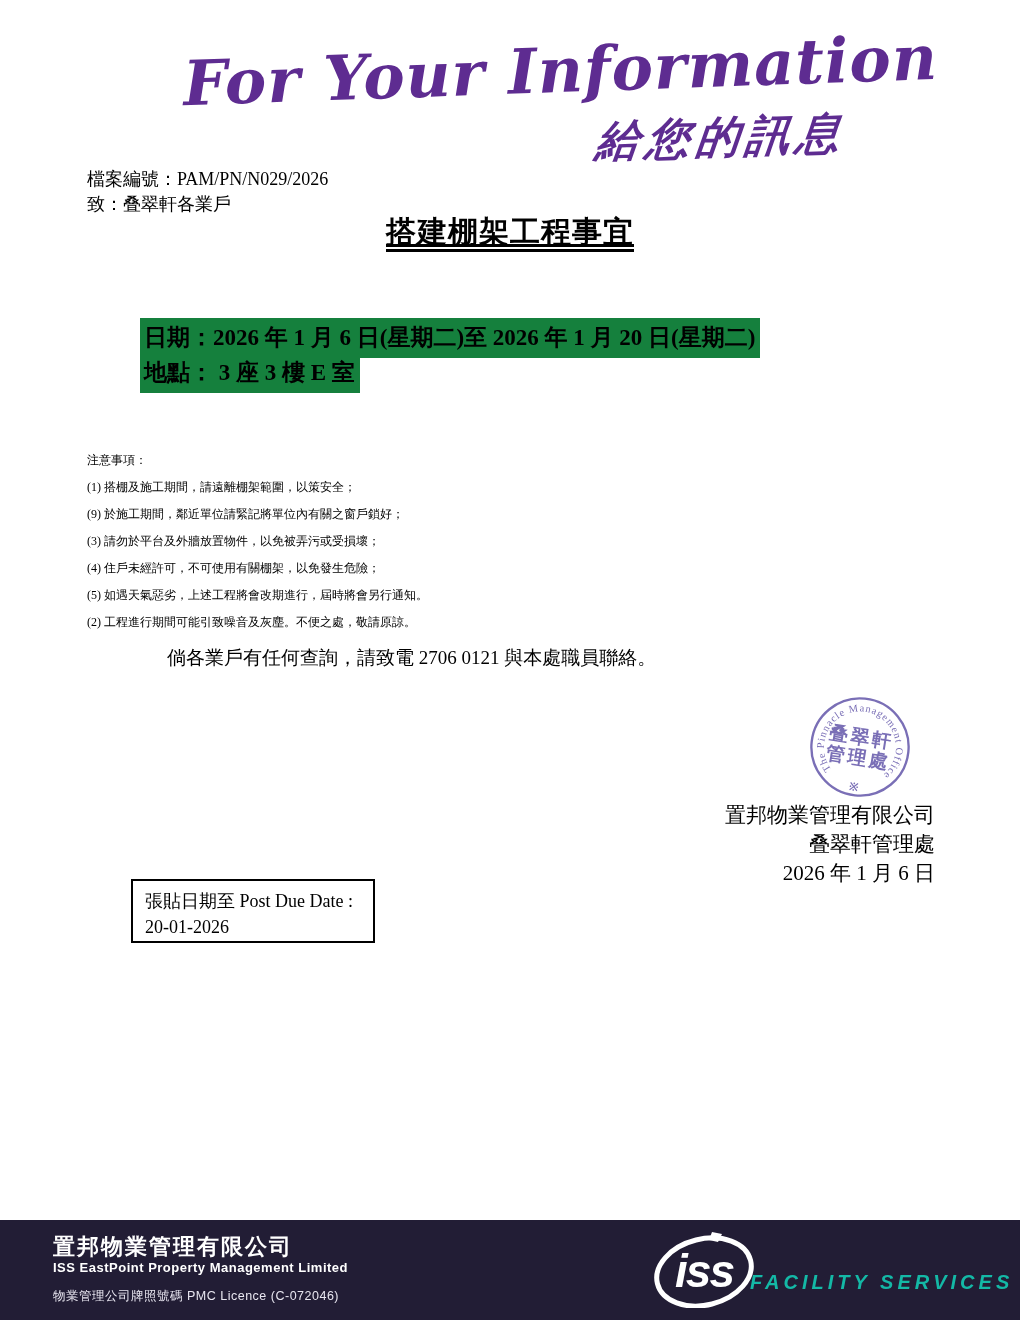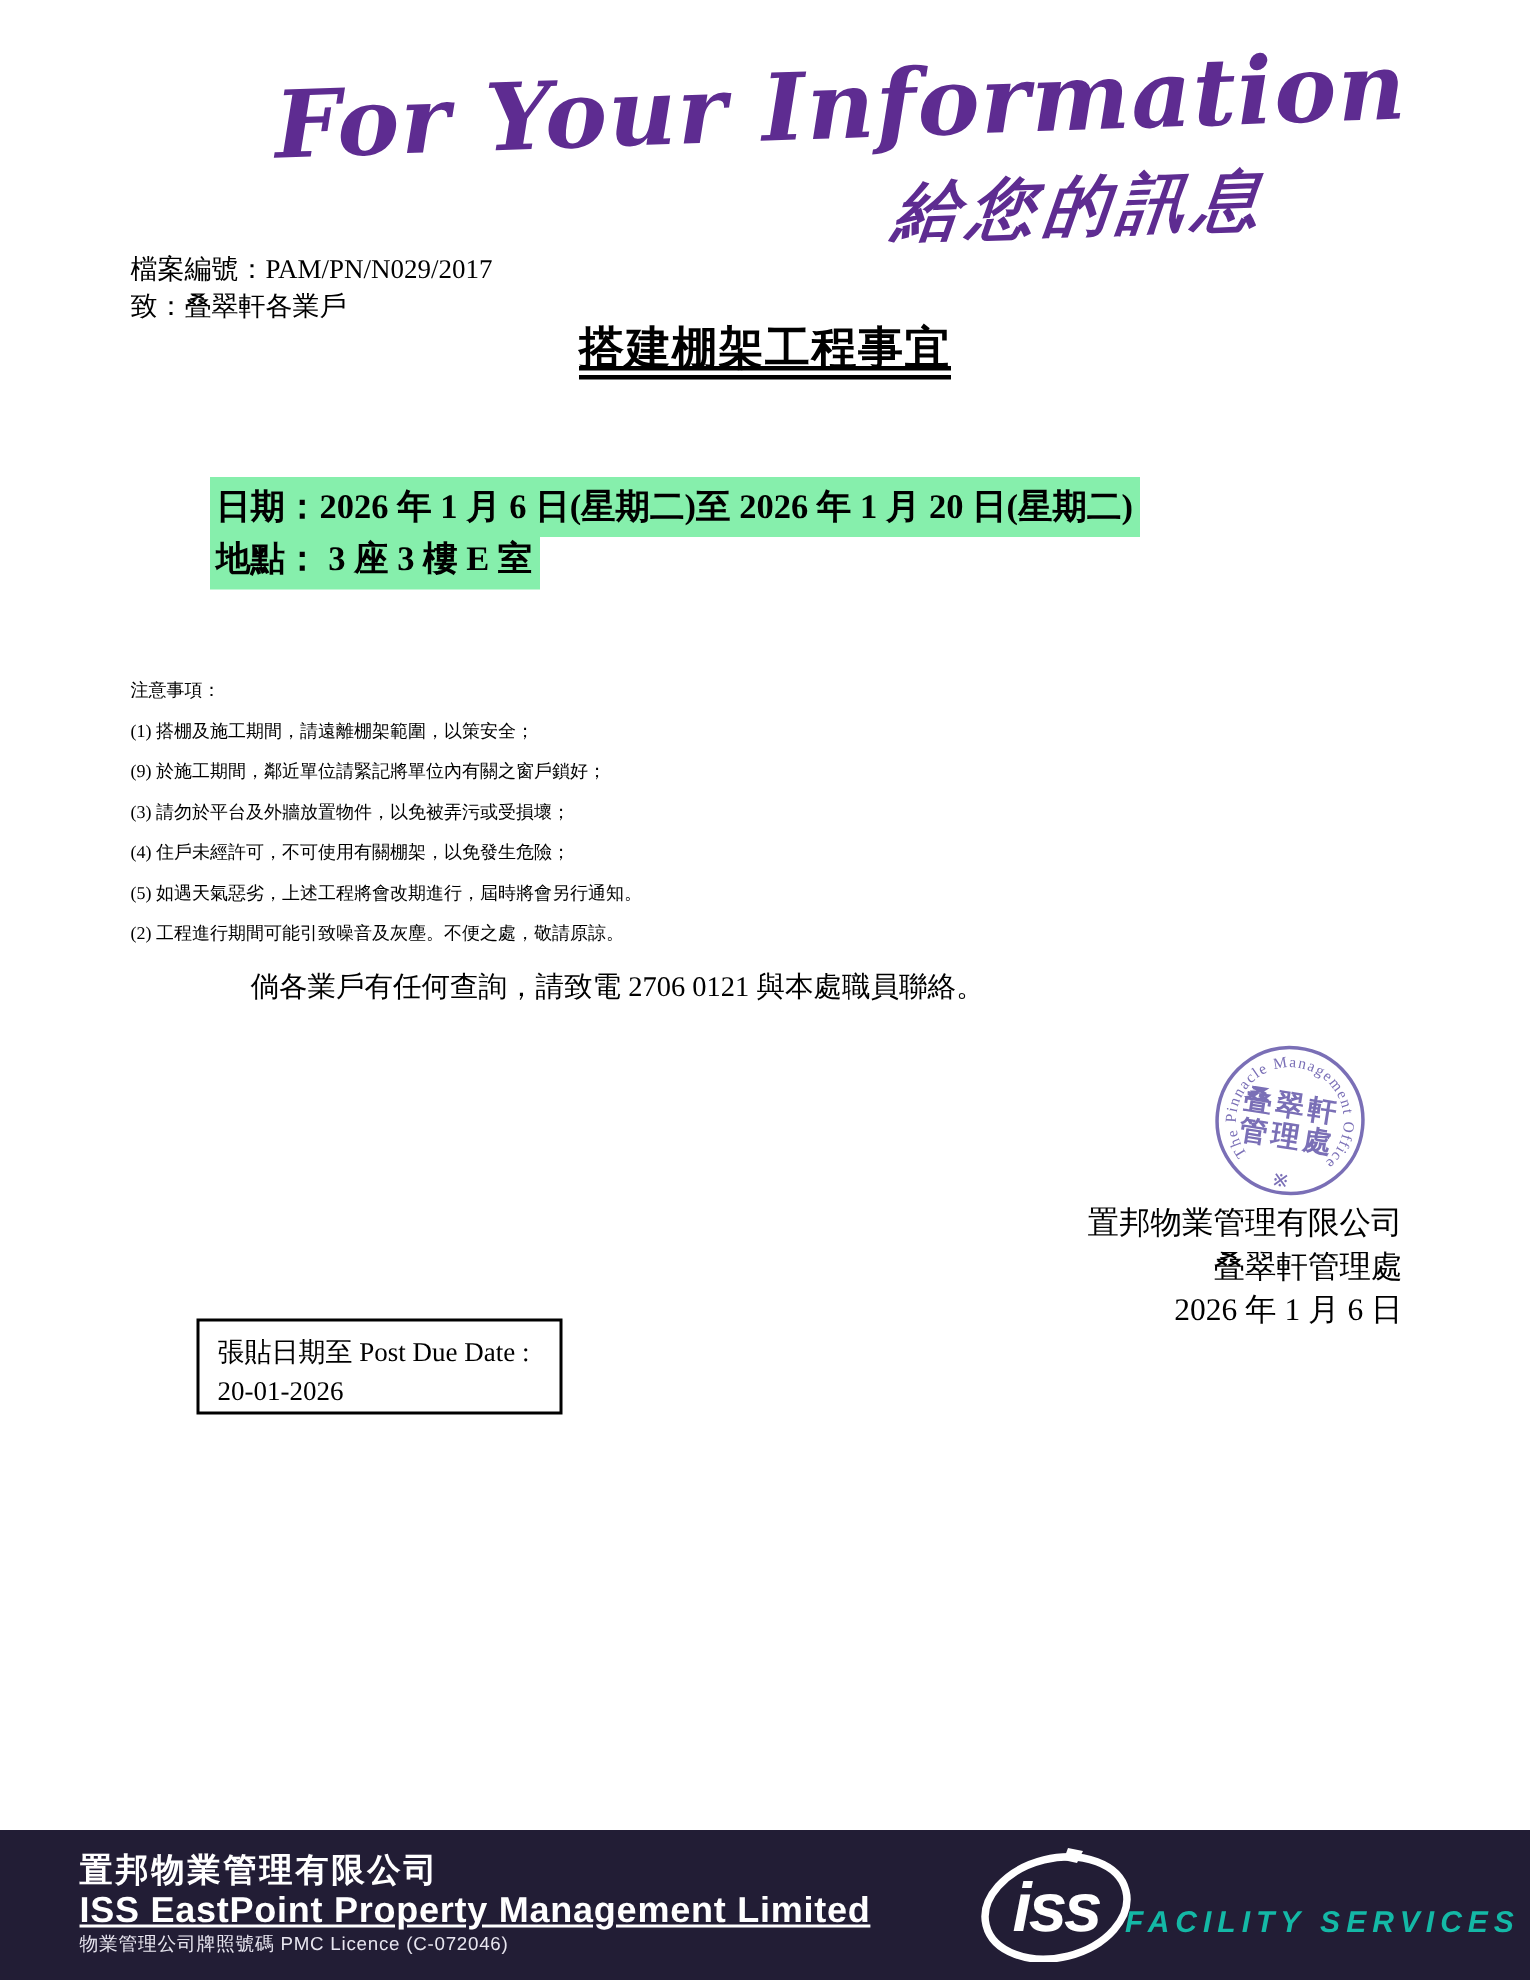--- a/index.html
+++ b/index.html
@@ -58,21 +58,21 @@
 
   
   .intro {
     position: absolute; left: 143px; top: 286px;
     font-size: 23px; font-weight: bold; white-space: nowrap;
   }
   .hl-line { position: absolute; left: 140px; white-space: nowrap; }
   .hl-date { top: 318px; }
   .hl-loc  { top: 353px; }
   .hl-line span {
-    background: #86efac;
+    background: #15803d;
     font-size: 23px; font-weight: bold;
     padding: 4px 5px 5px 4px;
     display: inline-block;
   }
 
   .notes {
     position: absolute; left: 87px; top: 447px;
     font-size: 12px; line-height: 27px; white-space: nowrap;
   }
 
@@ -107,21 +107,21 @@
 
   
   .footer {
     position: absolute; left: 0; top: 1220px;
     width: 1020px; height: 100px;
     background: #221d35;
     color: #fff;
     font-family: "Liberation Sans", "DejaVu Sans", sans-serif;
   }
   .f-zh  { position: absolute; left: 53px; top: 12px; font-size: 22px; font-weight: bold; letter-spacing: 2px; }
-  .f-en  { position: absolute; left: 53px; top: 40px; font-size: 24px; font-weight: bold; letter-spacing: .5px; text-decoration: underline; }
+  .f-en  { position: absolute; left: 53px; top: 40px; font-size: 13px; font-weight: bold; letter-spacing: .5px; }
   .f-lic { position: absolute; left: 53px; top: 68px; font-size: 12.5px; color: #e8e6f0; letter-spacing: .5px; }
   .f-logo { position: absolute; left: 652px; top: 10px; display: flex; align-items: flex-end; }
   .f-logo svg { display: block; }
   .f-tagline {
     font-style: italic;
     font-weight: bold;
     font-size: 20px;
     letter-spacing: 4px;
     color: #14b8a6;
     margin: 0 0 14px -6px;
@@ -129,21 +129,21 @@
   }
 </style>
 </head>
 <body>
 
 <div class="page">
 
   <div class="fyi-en">For Your Information</div>
   <div class="fyi-zh">給您的訊息</div>
 
-  <div class="meta meta-file">檔案編號：PAM/PN/N029/2017</div>
+  <div class="meta meta-file">檔案編號：PAM/PN/N029/2026</div>
   <div class="meta meta-to">致：叠翠軒各業戶</div>
 
   <div class="title-wrap">
     <span class="title">搭建棚架工程事宜</span>
   </div>
 
 
   <div class="hl-line hl-date">
     <span>日期：2026 年 1 月 6 日(星期二)至 2026 年 1 月 20 日(星期二)</span>
   </div>

